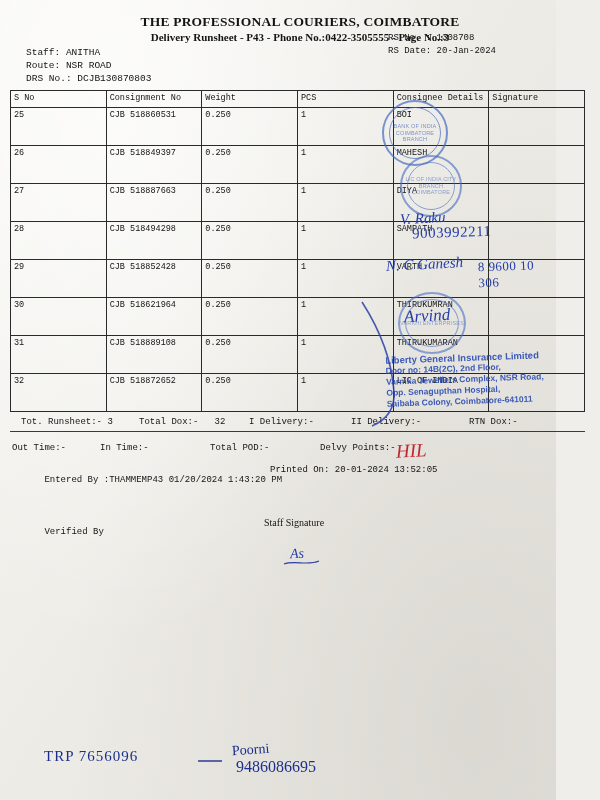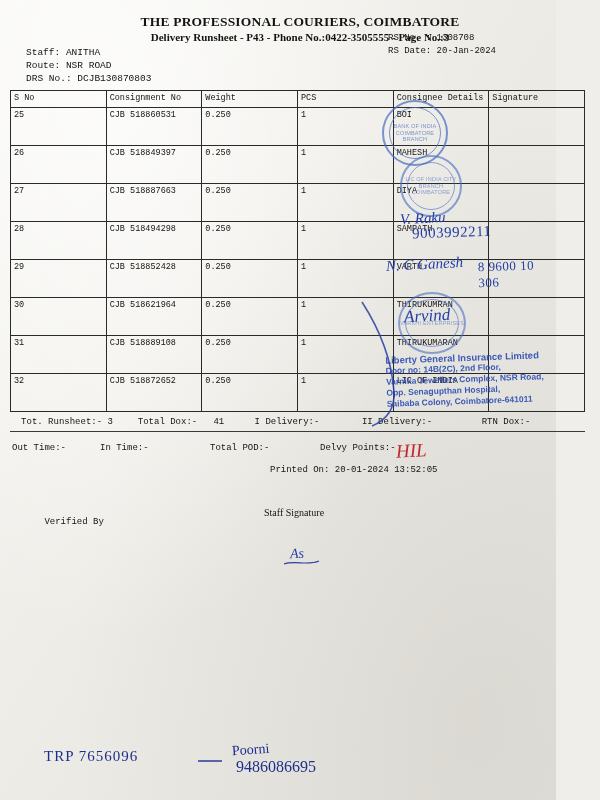--- a/index.html
+++ b/index.html
@@ -97,22 +97,21 @@
   td.pcs { width: 26px; text-align: left; }
   td.cdet{ width: 190px; }
   td.sig { width: 190px; }
   tbody tr { height: 38px; }
 
   
   .totrow {
     display: flex;
     font-size: 9px;
     margin-top: 5px;
-    margin-left: 0;
-    text-align: center;
+    margin-left: 13px;
   }
   .totrow span { white-space: pre; }
   .t1 { width: 118px; }
   .t2 { width: 110px; }
   .t3 { width: 102px; }
   .t4 { width: 118px; }
   .t5 { width: 100px; }
 
   .outrow {
     display: flex;
@@ -350,36 +349,37 @@
           <td class="wt">0.250</td>
           <td class="pcs">1</td>
           <td class="cdet">LIC OF INDIA</td>
           <td class="sig"></td>
         </tr>
       </tbody>
     </table>
 
     <div class="totrow">
       <span class="t1">Tot. Runsheet:- 3</span>
-      <span class="t2">Total Dox:-   41</span>
+      <span class="t2">Total Dox:-   32</span>
       <span class="t3">I Delivery:-</span>
       <span class="t4">II Delivery:-</span>
       <span class="t5">RTN Dox:-</span>
     </div>
 
     <div class="hrule"></div>
 
     <div class="outrow">
       <span class="o1">Out Time:-</span>
       <span class="o2">In Time:-</span>
       <span class="o3">Total POD:-</span>
       <span class="o4">Delvy Points:-</span>
     </div>
 
     <div class="entrow">
+      <span>Entered By :THAMMEMP43 01/20/2024 1:43:20 PM</span>
       <span class="printedon">Printed On: 20-01-2024 13:52:05</span>
     </div>
 
     <div class="verrow">
       <span>Verified By</span>
       <span class="staffsig">Staff Signature</span>
     </div>
   </div>
 
   <div class="stamp" style="left:382px; top:100px; width:62px; height:62px;">

